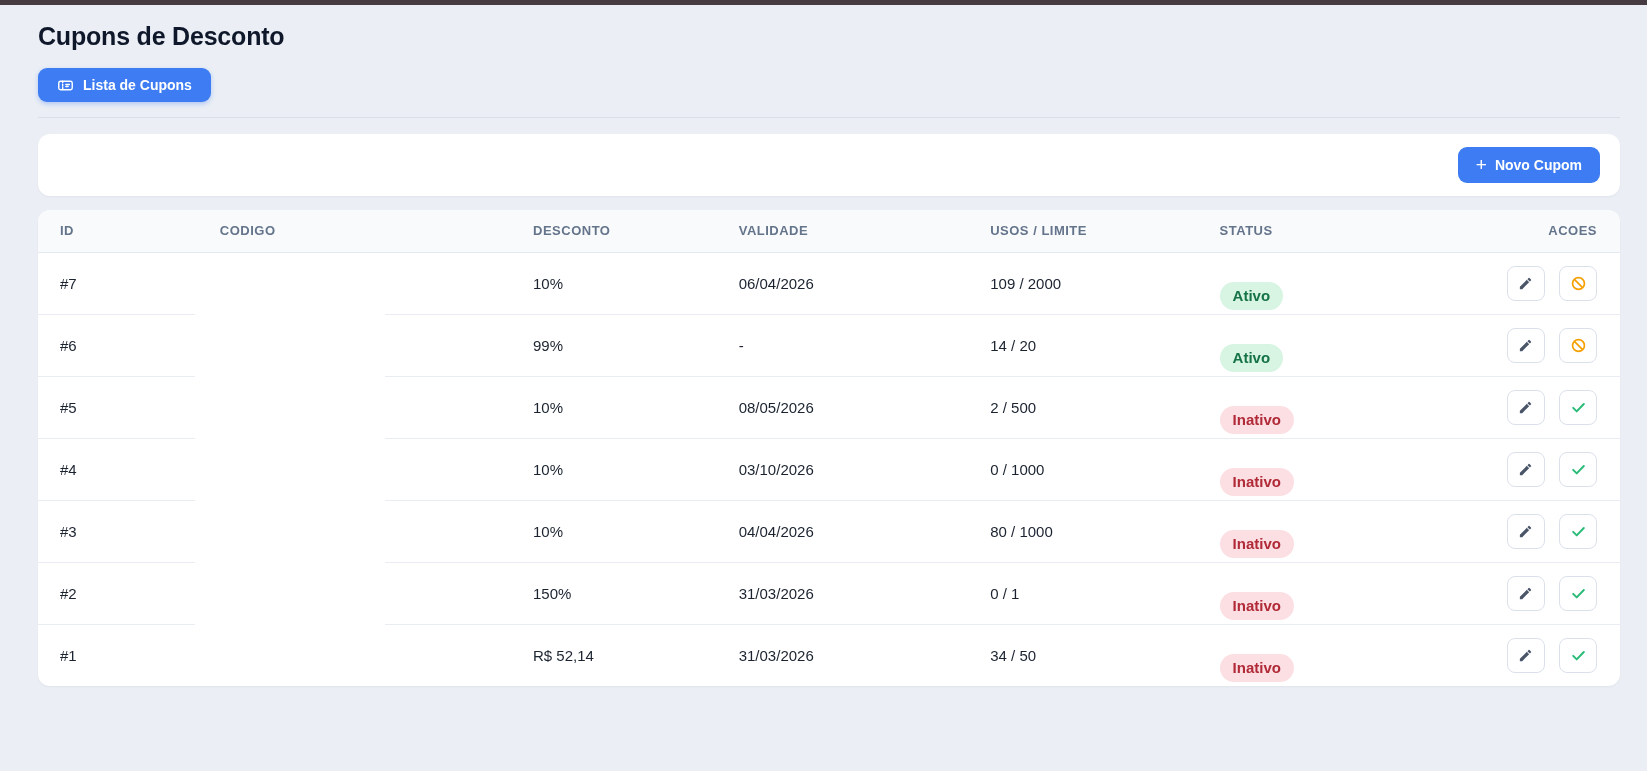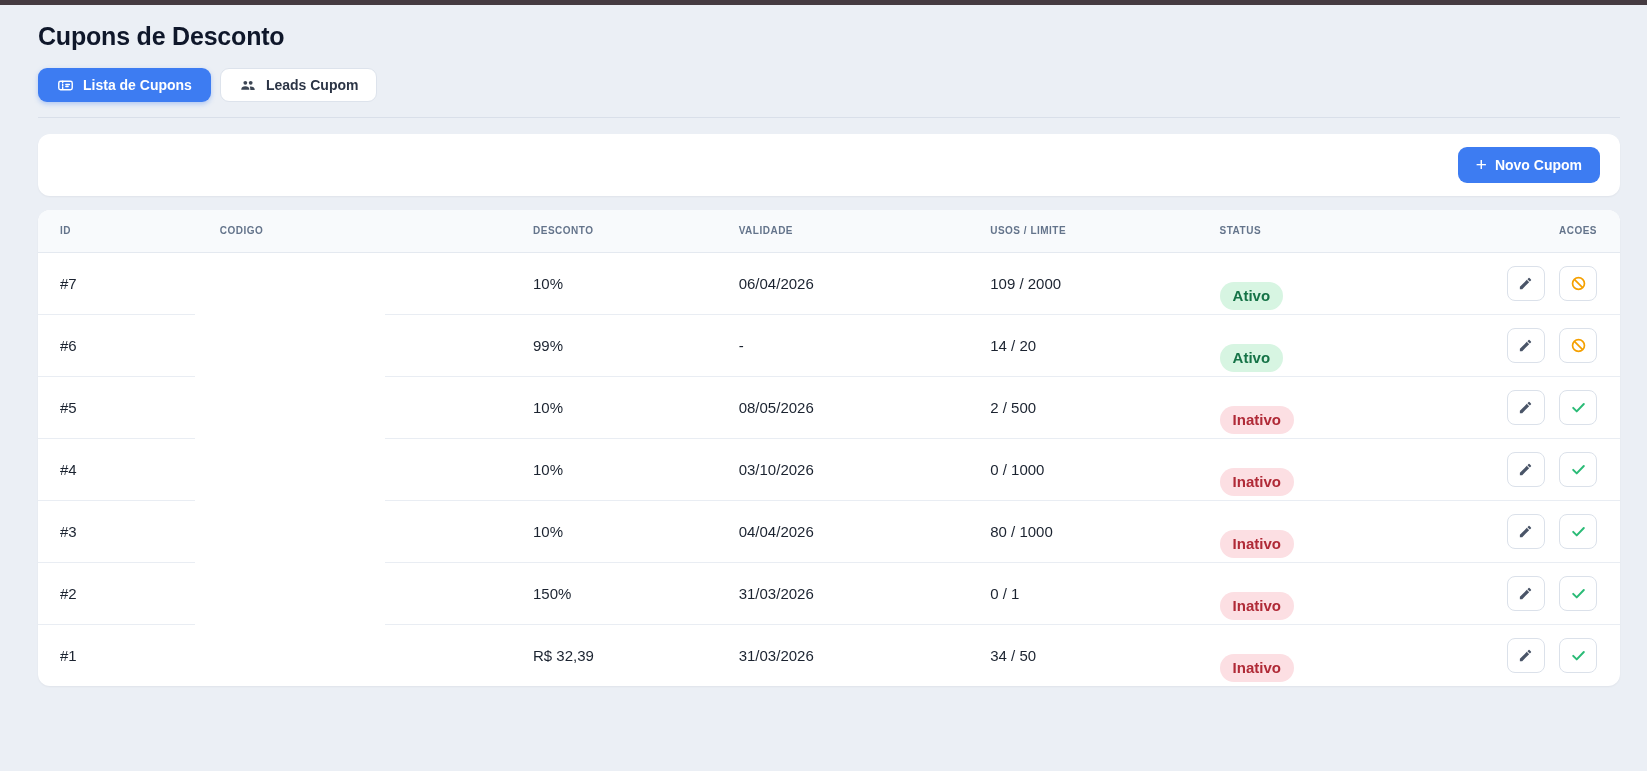--- a/index.html
+++ b/index.html
@@ -42,21 +42,21 @@
   }
   .btn-primary .plus { font-size:19px; font-weight:400; line-height:1; margin-top:-2px; }
 
   .table-card {
     position:relative; margin-top:14px; width:1582px; background:#fff;
     border-radius:12px; box-shadow:0 1px 2px rgba(16,24,40,.05); overflow:hidden;
   }
   table { width:100%; border-collapse:collapse; table-layout:fixed; }
   thead th {
     height:42px; background:#f8fafc; border-bottom:1px solid #e4e9f0;
-    font-size:10px; font-weight:700; letter-spacing:.5px; color:#64748b;
+    font-size:13px; font-weight:700; letter-spacing:.5px; color:#64748b;
     text-align:left; padding-left:22px; text-transform:uppercase;
   }
   thead th.col-actions { text-align:right; padding-right:23px; }
   tbody td {
     height:62px; border-bottom:1px solid #e9edf3;
     font-size:15px; color:#1b2330; padding-left:22px; vertical-align:middle;
   }
   tbody tr:last-child td { border-bottom:none; }
   td.cell-actions { text-align:right; padding-right:23px; }
 
@@ -91,31 +91,20 @@
   <div class="tabs-row">
     <button class="tab tab-active">
       <span class="icon">
         <svg width="17" height="17" viewBox="0 0 24 24" fill="none" stroke="#ffffff" stroke-width="2" stroke-linecap="round">
           <rect x="2.5" y="6" width="19" height="12" rx="2.5"></rect>
           <path d="M8 6v12" stroke-dasharray="2.2 2.2"></path>
           <path d="M12.5 10.5h5M12.5 13.5h3.2"></path>
         </svg>
       </span>
       <span>Lista de Cupons</span>
-    </button>
-    <button class="tab tab-inactive">
-      <span class="icon">
-        <svg width="18" height="17" viewBox="0 0 24 24" fill="#3d4654">
-          <circle cx="8.2" cy="8.2" r="2.7"></circle>
-          <circle cx="15.8" cy="8.2" r="2.7"></circle>
-          <path d="M2.5 17.5c0-2.6 2.5-4.4 5.7-4.4s5.7 1.8 5.7 4.4v.6H2.5z"></path>
-          <path d="M14.6 13.6c.4-.1.8-.1 1.2-.1 3.2 0 5.7 1.8 5.7 4.4v.6h-6.2c0-2-0.2-3.6-0.7-4.9z"></path>
-        </svg>
-      </span>
-      <span>Leads Cupom</span>
     </button>
   </div>
 
   <div class="tabs-divider"></div>
 
   <div class="toolbar-card">
     <button class="btn-primary">
       <span class="plus">+</span>
       <span>Novo Cupom</span>
     </button>
@@ -304,21 +293,21 @@
           <svg width="17" height="17" viewBox="0 0 24 24" fill="none" stroke="#2abb76" stroke-width="2.8" stroke-linecap="round" stroke-linejoin="round">
             <path d="M4.5 12.5l5 5L19.5 7"></path>
           </svg>
         </span>
       </button>
     </td>
   </tr>
           <tr>
     <td>#1</td>
     <td></td>
-    <td>R$ 32,39</td>
+    <td>R$ 52,14</td>
     <td>31/03/2026</td>
     <td>34 / 50</td>
     <td>
       <span class="badge badge-red">Inativo</span>
     </td>
     <td class="cell-actions">
       <button class="icon-btn">
         <span style="display:inline-flex">
           <svg width="15" height="15" viewBox="0 0 24 24" fill="#4a5568">
             <path d="M3 17.25V21h3.75L17.81 9.94l-3.75-3.75L3 17.25zM20.71 7.04a.996.996 0 0 0 0-1.41l-2.34-2.34a.996.996 0 0 0-1.41 0l-1.83 1.83 3.75 3.75 1.83-1.83z"></path>

